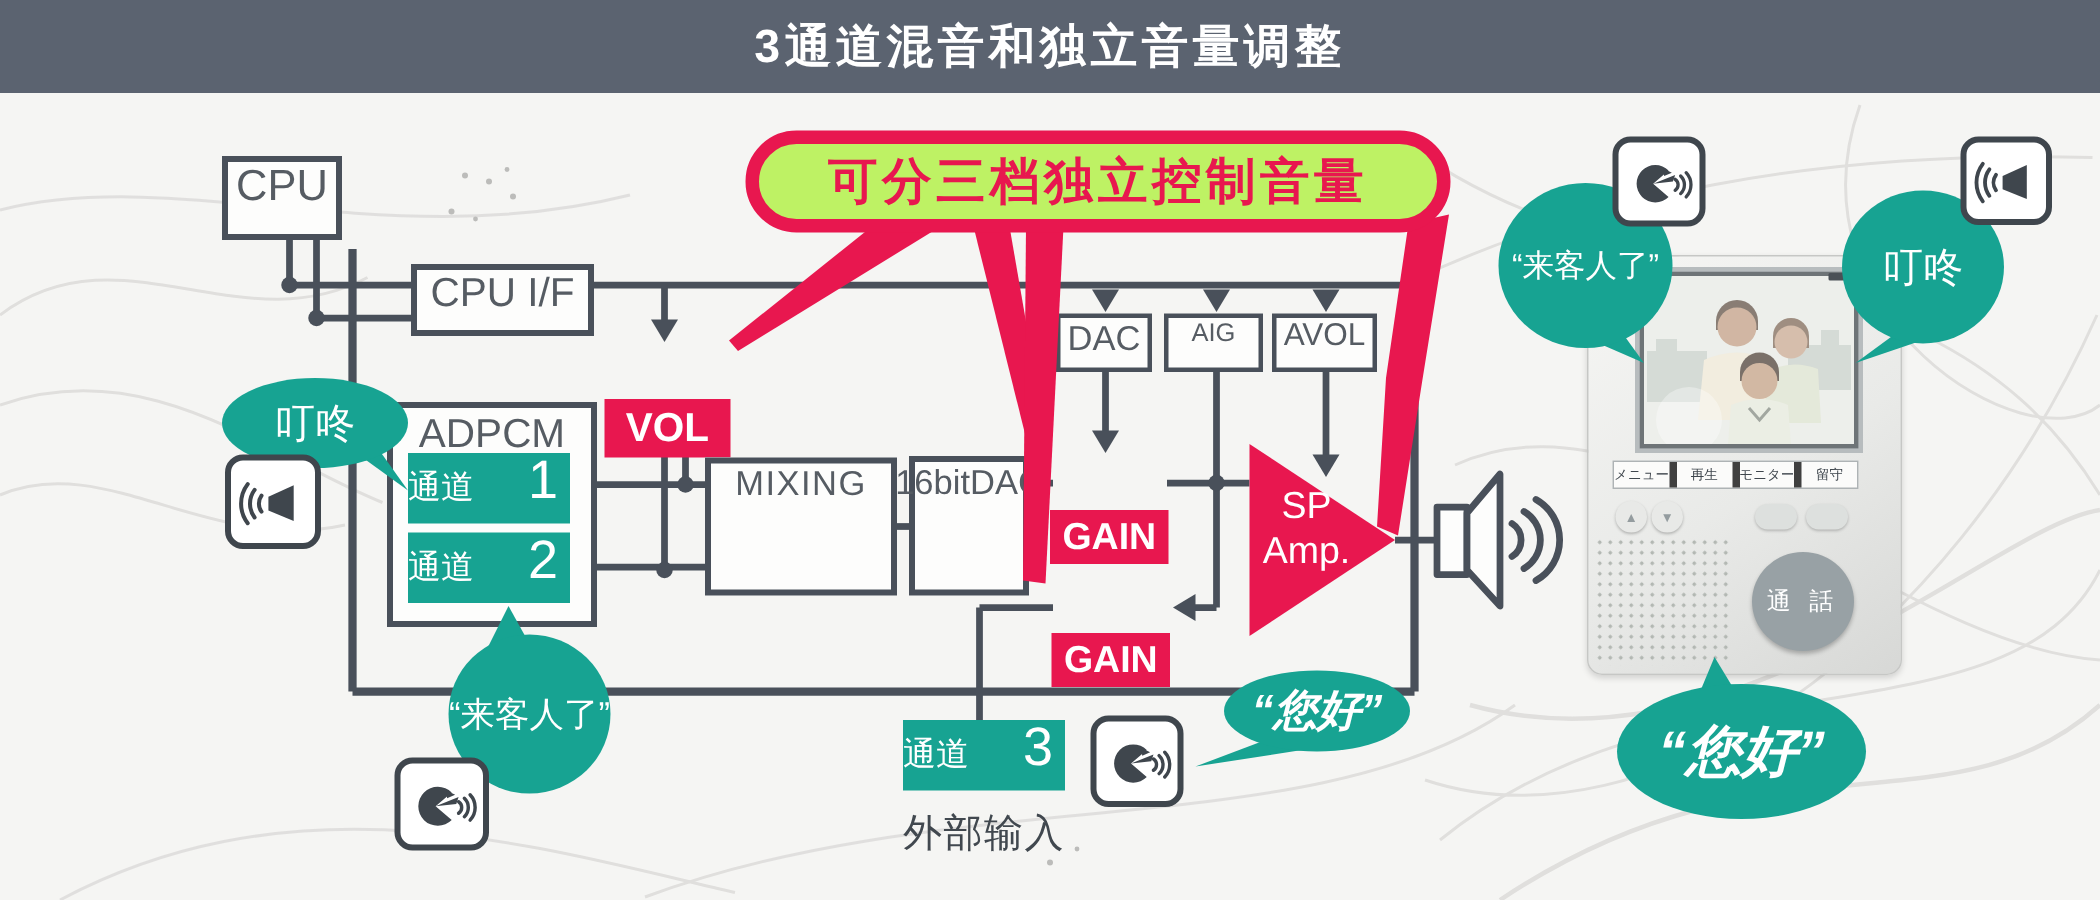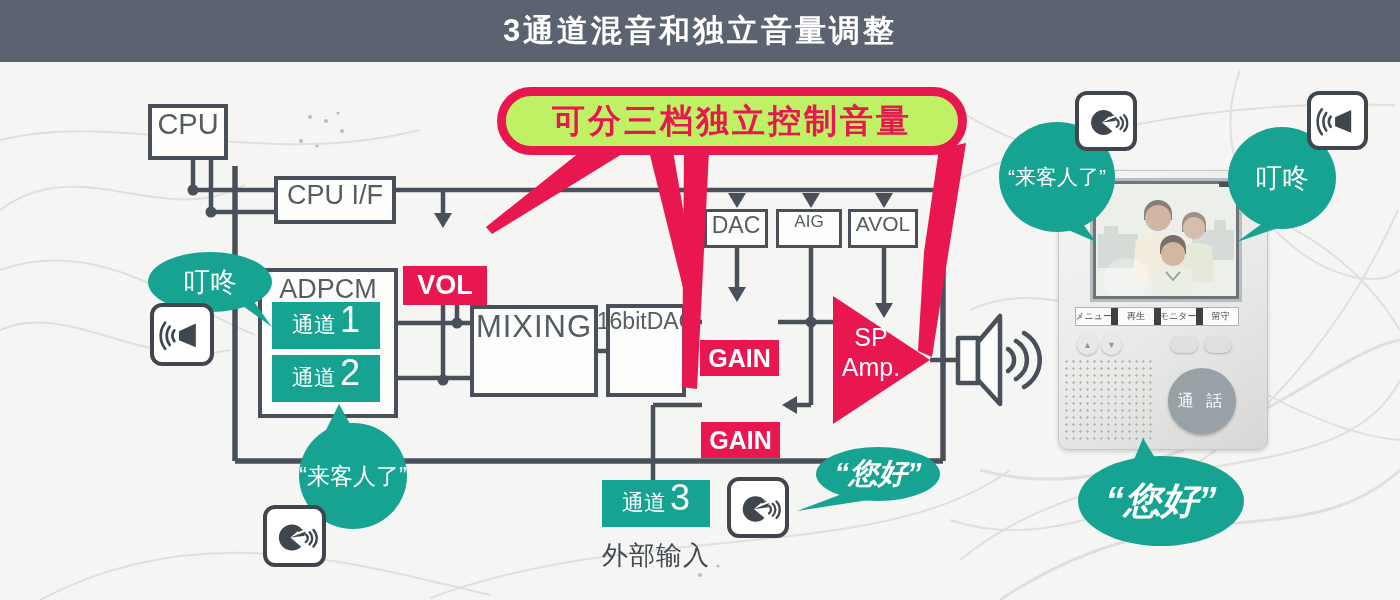--- a/index.html
+++ b/index.html
@@ -15,42 +15,42 @@
   .lay4{z-index:4;}
   
   #header{left:0;top:0;width:1400px;height:62px;background:#5b6370;
           display:flex;align-items:center;justify-content:center;z-index:5;}
   #header .t{color:#fff;font-size:31px;font-weight:bold;letter-spacing:3px;}
   
   .wbox{background:#fdfdfc;border:4px solid #49505a;color:#565c63;
         display:flex;align-items:flex-start;justify-content:center;box-sizing:border-box;}
   .pbox{background:#e8174f;color:#fff;display:flex;align-items:center;justify-content:center;
         font-weight:bold;box-sizing:border-box;margin-top:37px;}
-  .tbox{background:#17a392;color:#fff;display:flex;align-items:baseline;justify-content:center;
-        box-sizing:border-box;}
+  .tbox{background:#17a392;color:#fff;display:flex;align-items:baseline;
+        box-sizing:border-box;gap:32px;}
   .tbox .cl{font-size:22px;margin-right:4px;}
   .tbox .cn{font-size:36px;font-weight:300;line-height:1;}
   .bubble{background:#17a392;color:#fff;border-radius:50%;display:flex;align-items:center;
           justify-content:center;text-align:center;box-sizing:border-box;}
   .icon{background:#fff;border:4px solid #3f464d;border-radius:12px;box-sizing:border-box;
         display:flex;align-items:center;justify-content:center;}
   #callout{left:497px;top:87px;width:470px;height:68px;background:#bef264;border:9px solid #e8174f;
            border-radius:40px;display:flex;align-items:center;justify-content:center;box-sizing:border-box;}
   #callout .t{color:#e8174f;font-size:33px;font-weight:bold;letter-spacing:3px;white-space:nowrap;}
   
   #device{left:1058px;top:170px;width:210px;height:280px;border-radius:10px;
           background:linear-gradient(145deg,#f6f6f4 0%,#e9eae8 55%,#d7d8d6 100%);
           box-shadow:0 2px 4px rgba(0,0,0,.15);border:1px solid #c6c7c5;box-sizing:border-box;}
   #dev-screen{left:1090px;top:178px;width:152px;height:124px;background:#8f9598;
           border:3px solid #b7bcbe;box-shadow:inset 0 0 0 3px #6e7477;box-sizing:border-box;
           display:flex;align-items:center;justify-content:center;}
   #dev-slot{left:1219px;top:182px;width:14px;height:5px;background:#4a5056;border-radius:1px;}
   #dev-btnrow{left:1075px;top:307px;width:164px;height:19px;display:flex;border:1px solid #aeb3b5;
           background:#fbfbfa;box-sizing:border-box;}
-  #dev-btnrow .db{flex:1;border-right:7px solid #404040;color:#3f464d;font-size:9px;
+  #dev-btnrow .db{flex:1;border-right:5px solid #404040;color:#3f464d;font-size:9px;
           display:flex;align-items:center;justify-content:center;white-space:nowrap;overflow:hidden;}
   #dev-btnrow .db:last-child{border-right:none;}
   .rbtn{width:21px;height:21px;border-radius:50%;background:#e8e9e7;box-shadow:0 1px 2px rgba(0,0,0,.25);
         color:#949c9f;font-size:9px;display:flex;align-items:center;justify-content:center;}
   .obtn{width:28px;height:17px;border-radius:9px;background:#dde0de;box-shadow:0 1px 2px rgba(0,0,0,.22);}
   #dev-grille{left:1063px;top:358px;width:92px;height:86px;
         background-image:radial-gradient(#b3b8b3 1.2px,transparent 1.4px);
         background-size:7px 7px;}
   #dev-talk{left:1168px;top:368px;width:68px;height:66px;border-radius:50%;background:#98a1a5;
         color:#fff;font-size:16px;letter-spacing:4px;display:flex;align-items:center;justify-content:center;
@@ -171,21 +171,21 @@
   </div>
   <div class="abs lay2 tbox" style="left:272px;top:355px;width:108px;height:47px;">
     <span class="cl">通道</span>
     <span class="cn">2</span>
   </div>
 
   <div class="abs lay2 pbox" style="left:403px;top:229px;width:84px;height:39px;font-size:27px;">
       <span>VOL</span>
     </div>
 
-  <div class="abs lay2 wbox" style="left:470px;top:305px;width:128px;height:92px;font-size:31px;letter-spacing:1px;">
+  <div class="abs lay2 wbox" style="left:470px;top:305px;width:128px;height:92px;font-size:23px;letter-spacing:1px;">
       <span>MIXING</span>
     </div>
 
   <div class="abs lay2 wbox" style="left:606px;top:304px;width:80px;height:93px;font-size:23px;flex-direction:row;line-height:1.15;">
     <span>16bit</span>
     <span>DAC</span>
   </div>
 
   <div class="abs lay2 wbox" style="left:704px;top:209px;width:64px;height:39px;font-size:23px;border-width:3px;">
       <span>DAC</span>

